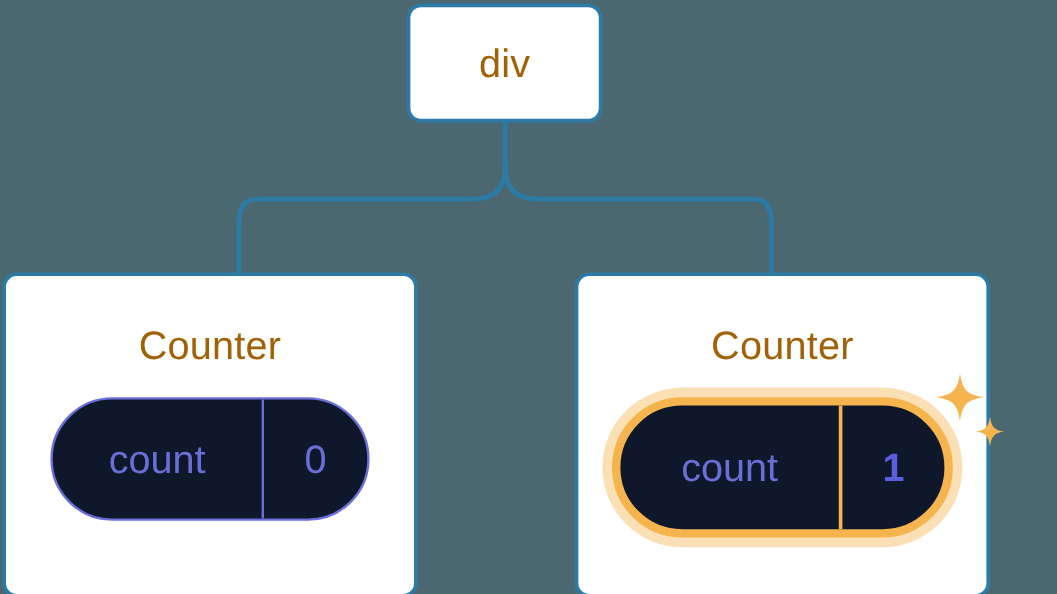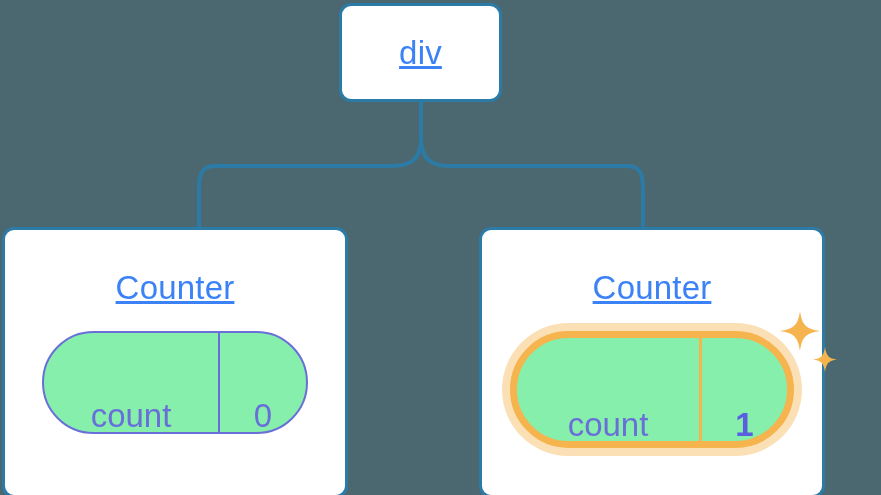--- a/index.html
+++ b/index.html
@@ -54,47 +54,46 @@
     width: 346px;
     height: 271px;
     justify-content: flex-start;
     padding-top: 41px;
   }
 
   .node-child-left  { left: 2px;   top: 227px; }
   .node-child-right { left: 479px; top: 227px; }
 
   .node-label {
-    color: #3b82f6;
+    color: #a16207;
     font-size: 33px;
     font-weight: 400;
     letter-spacing: 0.2px;
     line-height: 1;
     white-space: nowrap;
-    text-decoration: underline;
   }
   .node-label-root { font-size: 33px; }
 
   
   .pill-wrap {
     position: relative;
     margin-top: 27px;
     display: flex;
     align-items: center;
     justify-content: center;
   }
 
   .pill {
     position: relative;
     display: flex;
-    align-items: flex-end;
+    align-items: center;
     height: 103px;
     border-radius: 999px;
     box-sizing: border-box;
-    background: #86efac;
+    background: #0f172a;
   }
 
   .pill-normal {
     width: 266px;
     border: 2px solid #6a6fd8;
   }
 
   .pill-highlight {
     width: 284px;
     height: 117px;

